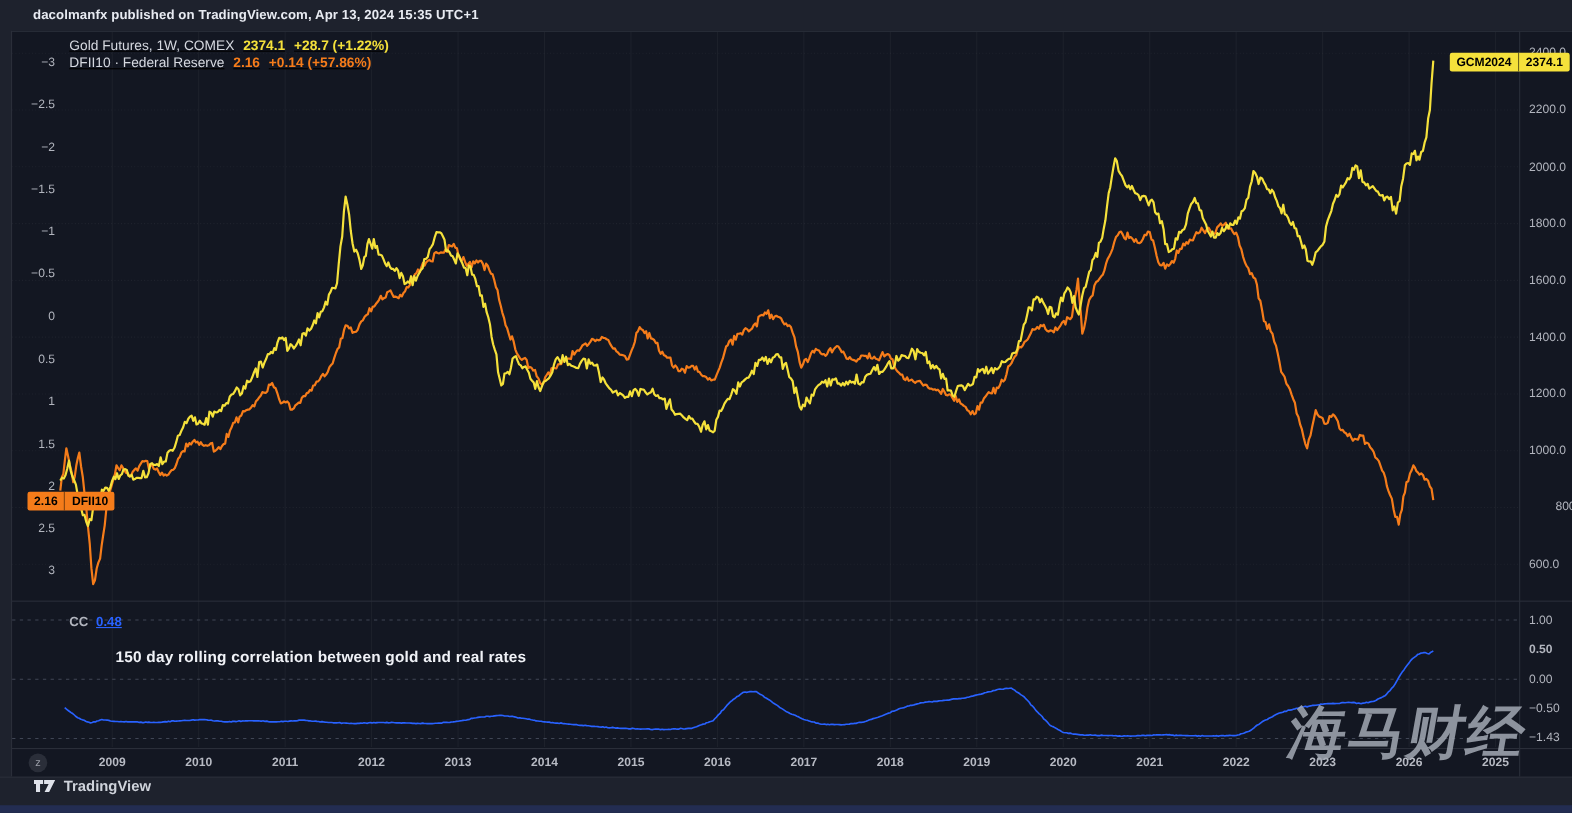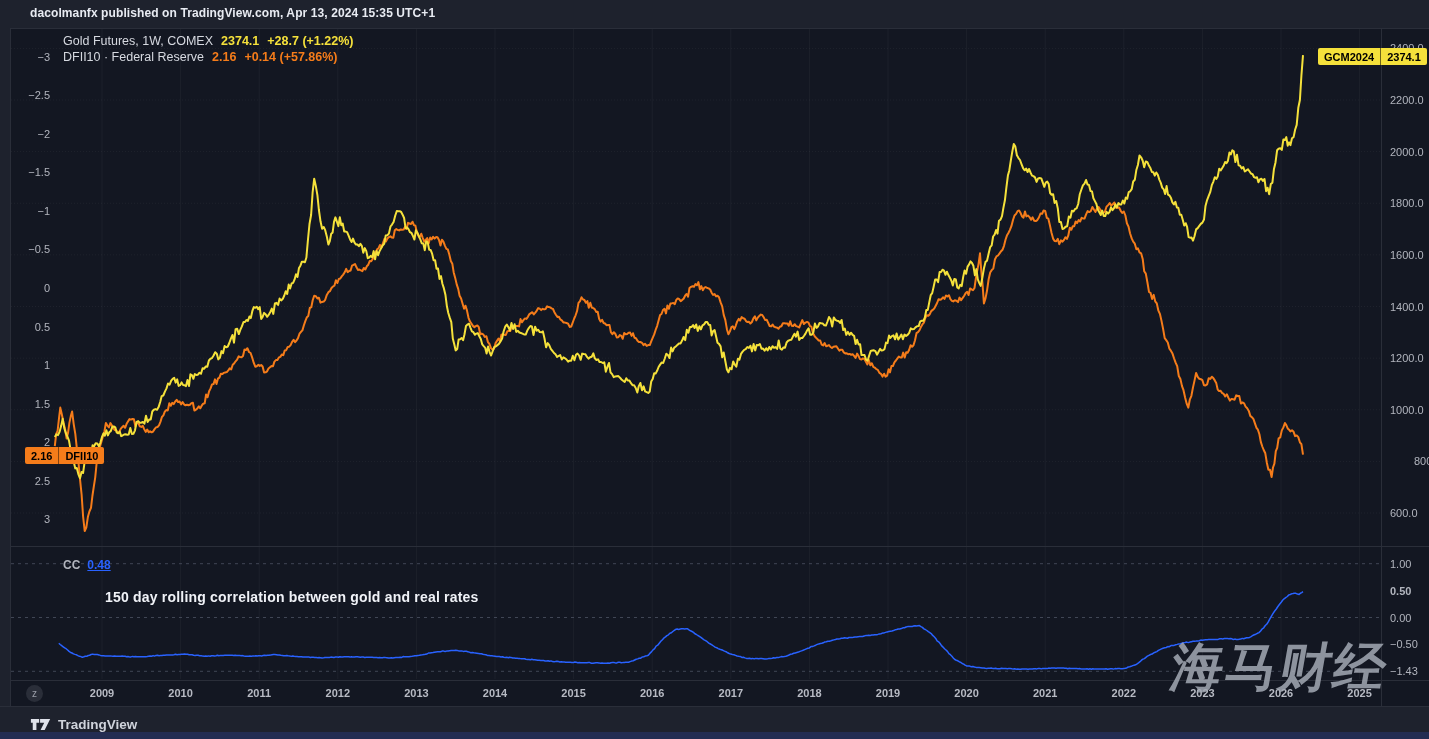--- a/index.html
+++ b/index.html
@@ -15,21 +15,21 @@
   
   #pane-wrap{left:10px;top:28px;width:1419px;height:678px;background:var(--bg-pane,#131722);}
   #pane-border-top{left:10px;top:28px;width:1419px;height:1px;background:var(--border,#2a2e39);}
   #pane-border-left{left:10px;top:28px;width:1px;height:678px;background:var(--border,#2a2e39);}
   #scale-border{left:1381px;top:28px;width:1px;height:678px;background:var(--border,#2a2e39);}
   #pane-split{left:10px;top:546px;width:1419px;height:1px;background:var(--border,#2a2e39);}
   #timeaxis-border{left:10px;top:680px;width:1419px;height:1px;background:var(--border,#2a2e39);}
   #footer-border{left:0;top:706px;width:1429px;height:1px;background:var(--border,#2a2e39);}
   svg#plot{position:absolute;left:0;top:0;}
   
-  .legend-row{display:flex;gap:8px;align-items:baseline;font-size:12.5px;white-space:nowrap;}
+  .legend-row{display:flex;gap:8px;align-items:baseline;font-size:12.5px;white-space:nowrap;text-decoration:underline;}
   .legend-title{color:#d6d9e0;font-weight:500;}
   .legend-vals{font-weight:700;}
   #legend-gold{left:63px;top:34px;}
   #legend-gold .legend-vals{color:var(--gold,#f5e13b);}
   #legend-dfii{left:63px;top:50px;}
   #legend-dfii .legend-vals{color:var(--orange,#f58a28);}
   
   .tick{position:absolute;font-size:11px;color:#b2b5be;line-height:12px;}
   .tick.left{width:40px;text-align:right;}
   .tick.right{left:1390px;text-align:left;}
@@ -42,21 +42,21 @@
   #dfii-tag{left:25px;top:447px;background:var(--orange,#f57c1a);}
   #dfii-tag .seg+.seg{border-left:1px solid rgba(0,0,0,.45);}
   
   #cc-legend{left:63px;top:558px;font-size:12px;font-weight:600;color:#b2b5be;}
   #cc-legend .cc-val{color:var(--blue,#2962ff);margin-left:7px;font-weight:700;text-decoration:underline;}
   #annotation{left:105px;top:589px;font-size:14px;font-weight:700;color:#f0f2f7;letter-spacing:.2px;}
   
   #tz-btn{left:26px;top:685px;width:17px;height:17px;border-radius:50%;background:#2a2e39;
     color:#9a9ea8;font-size:10px;display:flex;align-items:center;justify-content:center;}
   
-  #footer{left:0;top:707px;width:1236px;height:25px;display:flex;align-items:flex-end;}
+  #footer{left:0;top:707px;width:1236px;height:25px;display:flex;align-items:flex-start;}
   #tv-logo{margin-left:30px;width:22px;height:15px;}
   #tv-brand{margin-left:6px;font-size:13.5px;font-weight:700;color:#cfd3db;}
   #bottom-bar{left:0;top:732px;width:1429px;height:7px;background:#232d52;}
   
   #wm-cn{left:1172px;top:638px;width:256px;font-size:52px;font-weight:900;color:rgba(163,169,180,.85);
     transform:skewX(-10deg);letter-spacing:2px;white-space:nowrap;line-height:58px;}
   #wm-url{left:1186px;top:700px;width:240px;font-size:27px;font-weight:700;font-style:italic;
     color:#2856c0;letter-spacing:7px;white-space:nowrap;}
 </style>
 </head>

